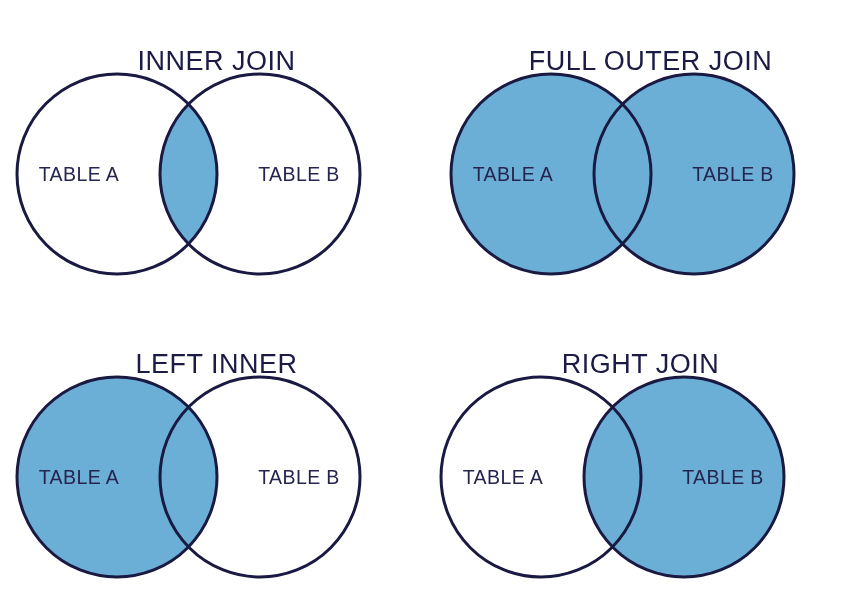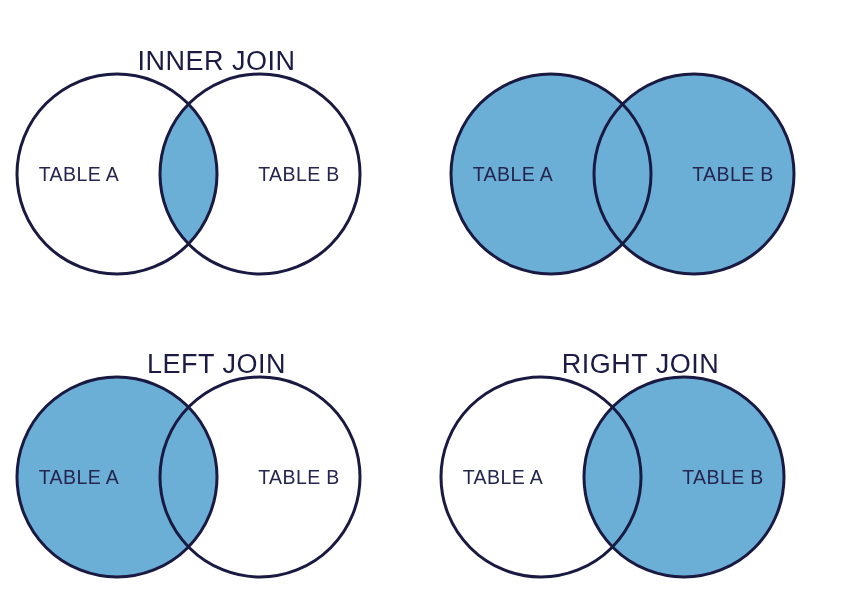--- a/index.html
+++ b/index.html
@@ -94,20 +94,21 @@
 
         <circle cx="100" cy="102" r="100" fill="none" stroke="#191942" stroke-width="3"></circle>
         <circle cx="243" cy="102" r="100" fill="none" stroke="#191942" stroke-width="3"></circle>
         <text class="lbl" x="62" y="109" text-anchor="middle">TABLE A</text>
         <text class="lbl" x="282" y="109" text-anchor="middle">TABLE B</text>
       </svg>
     </div>
   </div>
 
   <div class="panel panel-1">
+    <div class="panel-title">FULL OUTER JOIN</div>
     <div class="venn-wrap">
       <svg class="venn-svg" viewBox="0 0 400 205" xmlns="http://www.w3.org/2000/svg">
         <defs>
           <clipPath id="clipA1">
               <circle cx="100" cy="102" r="100"></circle>
             </clipPath>
         </defs>
         <circle cx="100" cy="102" r="100" fill="#6bafd6"></circle>
         <circle cx="243" cy="102" r="100" fill="#6bafd6"></circle>
         <g clip-path="url(#clipA1)">
@@ -115,21 +116,21 @@
         </g>
         <circle cx="100" cy="102" r="100" fill="none" stroke="#191942" stroke-width="3"></circle>
         <circle cx="243" cy="102" r="100" fill="none" stroke="#191942" stroke-width="3"></circle>
         <text class="lbl" x="62" y="109" text-anchor="middle">TABLE A</text>
         <text class="lbl" x="282" y="109" text-anchor="middle">TABLE B</text>
       </svg>
     </div>
   </div>
 
   <div class="panel panel-2">
-    <div class="panel-title">LEFT JOIN</div>
+    <div class="panel-title">LEFT INNER</div>
     <div class="venn-wrap">
       <svg class="venn-svg" viewBox="0 0 400 205" xmlns="http://www.w3.org/2000/svg">
         <defs>
           <clipPath id="clipA2">
               <circle cx="100" cy="102" r="100"></circle>
             </clipPath>
         </defs>
         <circle cx="100" cy="102" r="100" fill="#6bafd6"></circle>
         <circle cx="243" cy="102" r="100" fill="#ffffff"></circle>
         <g clip-path="url(#clipA2)">

